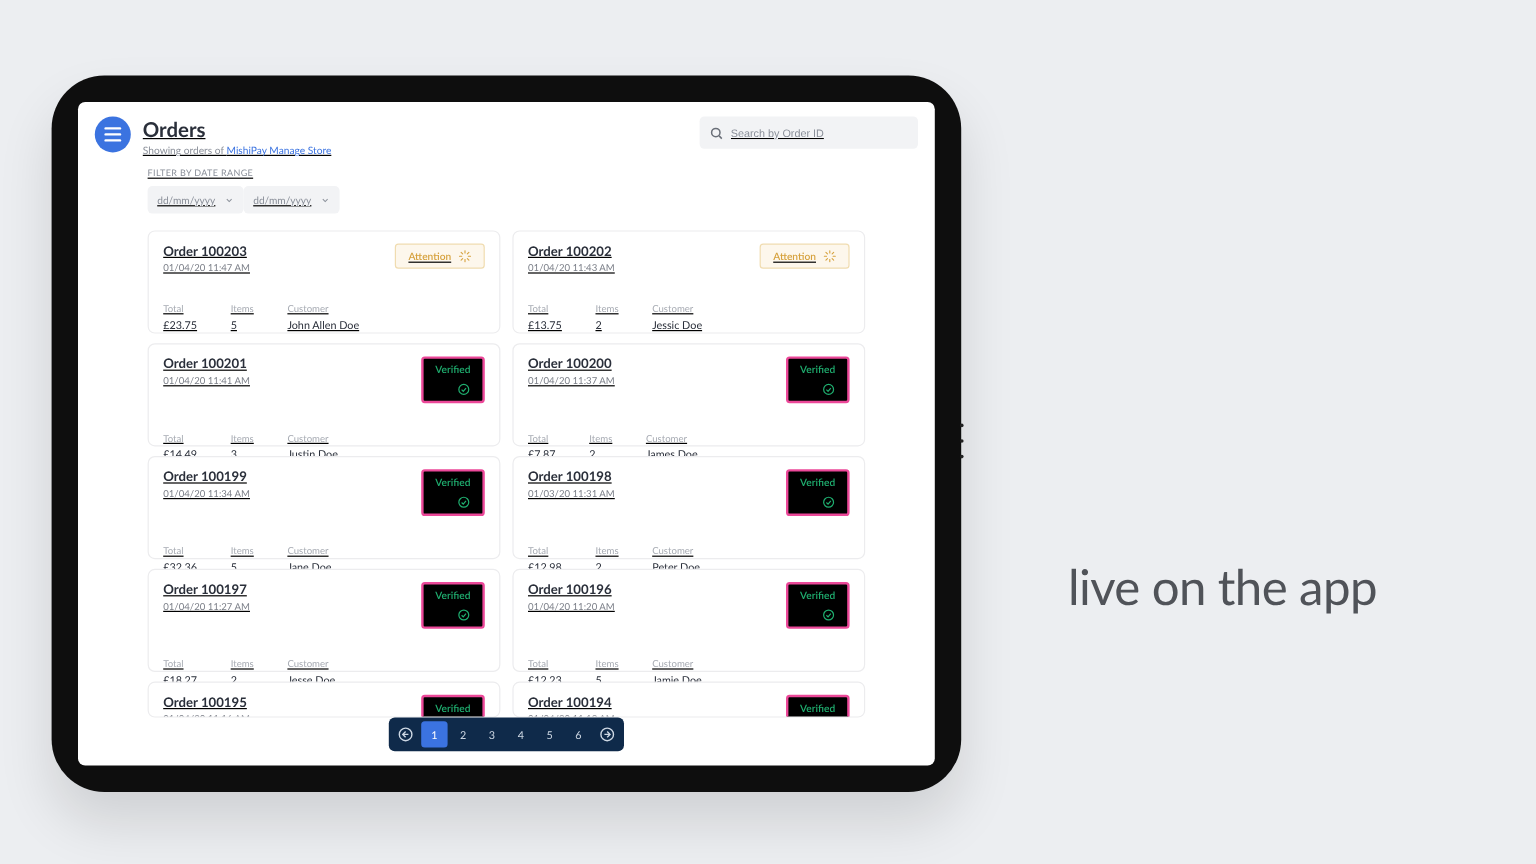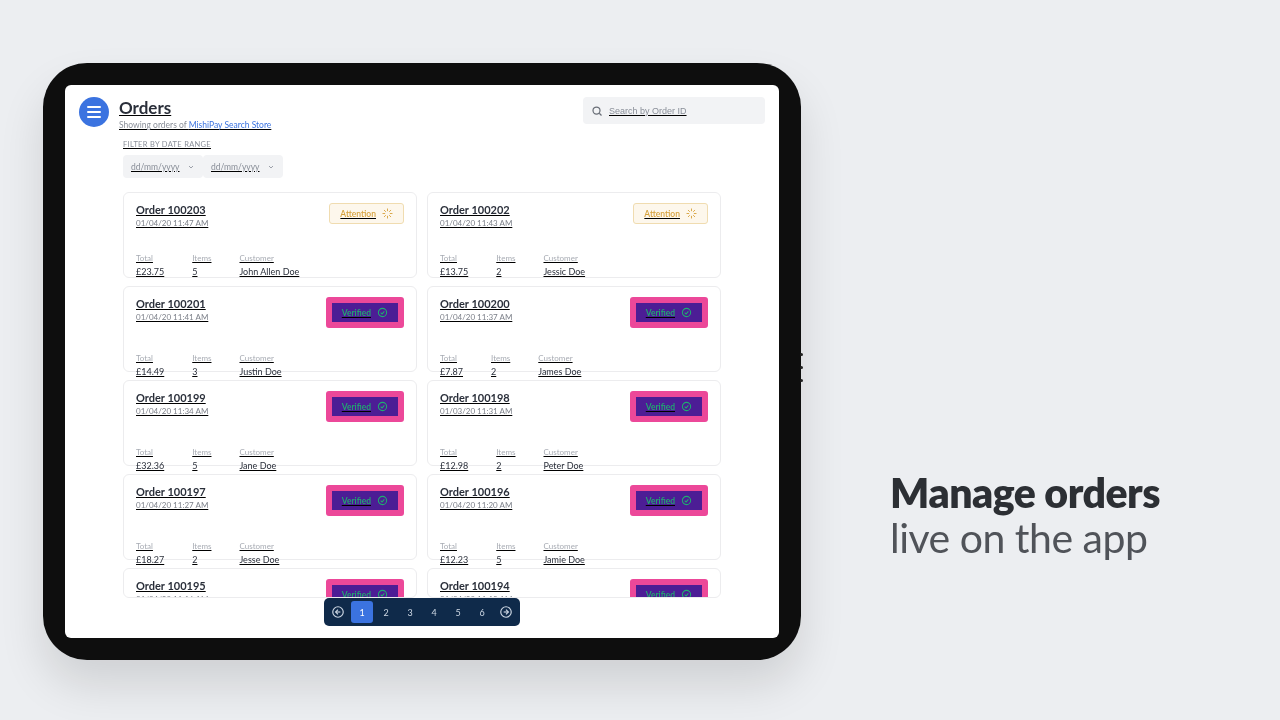--- a/index.html
+++ b/index.html
@@ -97,48 +97,48 @@
     grid-auto-rows: 86px;
     gap: 8px 10px;
   }
   .order-card {
     border: 1px solid #ececee;
     border-radius: 6px;
     padding: 10px 12px 8px 12px;
     display: flex;
     flex-direction: column;
     background: #fff;
-    gap: 17px;
   }
   .order-card.partial { height: 30px; overflow: hidden; }
   .card-top { display: flex; align-items: flex-start; justify-content: space-between; }
   .order-title { font-size: 11px; font-weight: 700; color: #2a2f3a; }
   .order-time { font-size: 8px; color: #7b7f88; margin-top: 2px; }
   .status-badge {
     display: inline-flex; align-items: flex-end; gap: 6px;
     border-radius: 3px;
     padding: 4px 10px;
     font-size: 8.5px; font-weight: 600;
     cursor: pointer;
   }
   .status-verified {
-    background: #4c1d95;
-    border: 6px solid #ec4899;
+    background: #000000;
+    border: 2px solid #ec4899;
     color: #1fae6f;
+    flex-direction: column;
   }
   .status-attention {
     background: #fdf7ec;
     border: 1px solid #f0dcb0;
     color: #d6a23e;
   }
   .status-icon { width: 11px; height: 11px; }
   .card-meta {
     display: flex;
     gap: 28px;
-    margin-top: 8px;
+    margin-top: 24px;
     align-items: center;
   }
   .meta-col { display: flex; flex-direction: column; }
   .meta-label { font-size: 8px; color: #a7abb3; }
   .meta-value { font-size: 9px; color: #2a2f3a; margin-top: 3px; }
 
   .pagination {
     position: absolute;
     bottom: 12px;
     left: 50%;
@@ -191,21 +191,21 @@
 
     <div class="topbar">
       <div class="menu-btn">
         <span></span>
         <span></span>
         <span></span>
       </div>
       <div class="title-block">
         <div class="page-title">Orders</div>
         <div class="page-subtitle">
-          <span>Showing orders of </span><a href="#">MishiPay Search Store</a>
+          <span>Showing orders of </span><a href="#">MishiPay Manage Store</a>
         </div>
       </div>
       <div class="search-wrap">
         <svg class="search-icon" viewBox="0 0 24 24" fill="none" stroke="currentColor" stroke-width="2.5">
             <circle cx="11" cy="11" r="7"></circle>
             <line x1="21" y1="21" x2="16.5" y2="16.5"></line>
           </svg>
         <input class="search-input" placeholder="Search by Order ID" style="">
       </div>
     </div>
@@ -527,15 +527,14 @@
             <polyline points="12 8 16 12 12 16"></polyline>
             <line x1="8" y1="12" x2="16" y2="12"></line>
           </svg>
       </div>
     </div>
 
   </div>
 </div>
 
 <div class="marketing">
-  <div class="mk-line1">Manage orders</div>
   <div class="mk-line2">live on the app</div>
 </div>
 
 </body></html>

